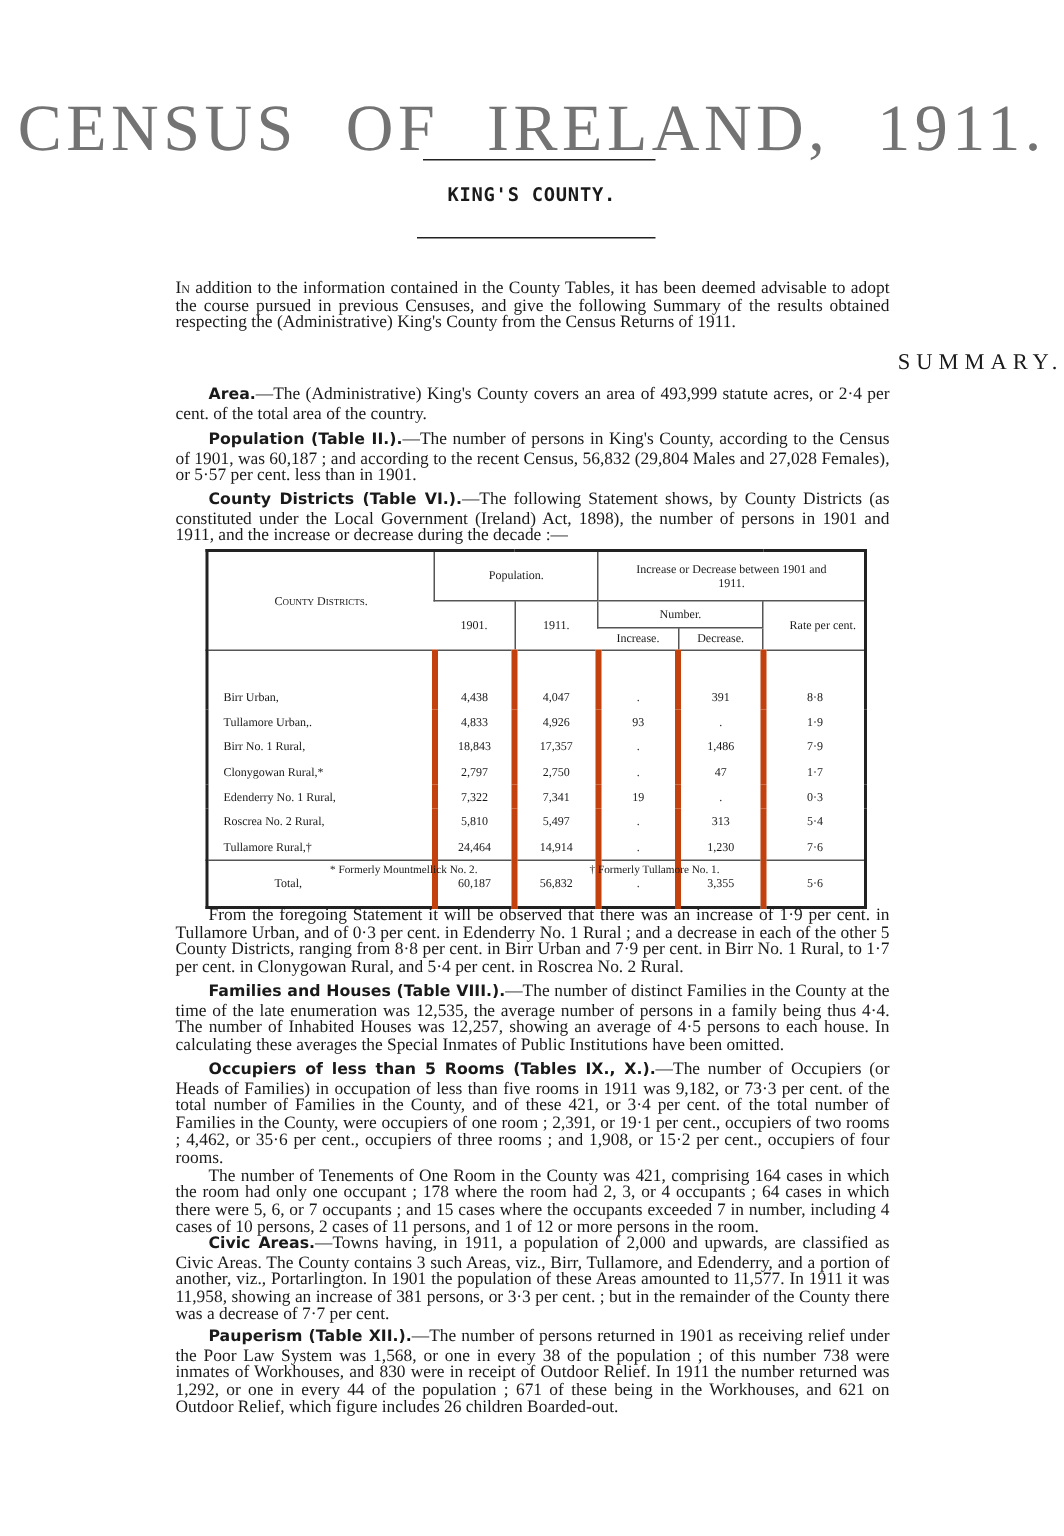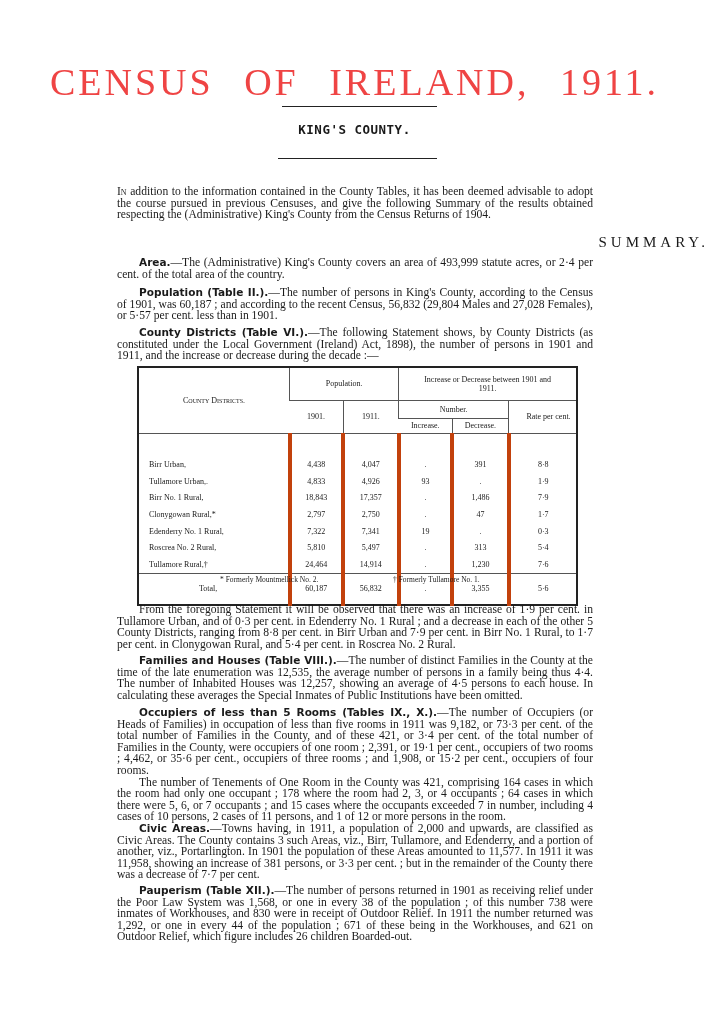--- a/index.html
+++ b/index.html
@@ -3,21 +3,21 @@
 <meta charset="utf-8">
 <style>
   html, body { margin: 0; padding: 0; background: #ffffff; }
   body {
     width: 709px; height: 1024px; position: relative; overflow: hidden;
     font-family: "Liberation Serif", "DejaVu Serif", serif; color: #1a1a1a;
   }
   .page { position: absolute; left: 0; top: 0; width: 709px; height: 1024px; }
   .title {
     position: absolute; left: 0; width: 709px; top: 60px; text-align: center;
-    font-size: 38px; letter-spacing: 3px; font-weight: normal; color: #ef4444;
+    font-size: 44px; letter-spacing: 3px; font-weight: normal; color: #737373;
     word-spacing: 18px;
   }
   .rule { position: absolute; height: 1px; background: #222; }
   .rule1 { left: 282px; width: 155px; top: 106px; }
   .rule2 { left: 278px; width: 159px; top: 158px; }
   .county {
     position: absolute; left: 0; width: 709px; top: 122px; text-align: center;
     font-family: "DejaVu Sans Mono", "Liberation Mono", monospace; font-weight: bold; font-size: 12.5px; letter-spacing: 0.5px;
   }
   .text { position: absolute; left: 117px; width: 476px; font-size: 11.6px; line-height: 11.6px; text-align: justify; }
@@ -38,38 +38,38 @@
   table.stats td, table.stats th { font-weight: normal; padding: 0; margin-left: 36px; }
   table.stats th { border-left: 1px solid #555; border-bottom: 1px solid #555; text-align: center; vertical-align: middle; }
   table.stats th:first-child { border-left: none; }
   .hdr-top { height: 33px; }
   .hdr-mid { height: 18px; }
   .hdr-bot { height: 15px; }
   table.stats td { border-left: 4px solid #c2410c; text-align: center; height: 16.6px; }
   table.stats td.name { border-left: none; text-align: left; padding-left: 10px; white-space: nowrap; }
   tr.first-row td { padding-top: 23px; }
   tr.total-row td { border-top: 1px solid #555; height: 30px; }
-  tr.total-row td.name { padding-left: 60px; }
+  tr.total-row td.name { padding-left: 44px; }
 
   .footnote { position: absolute; top: 575px; font-size: 7.5px; }
   .fn1 { left: 220px; }
   .fn2 { left: 393px; }
 </style>
 </head>
 <body>
 
 <div class="page">
 
   <div class="title">CENSUS OF IRELAND, 1911.</div>
   <div class="rule rule1"></div>
   <div class="county">KING'S COUNTY.</div>
   <div class="rule rule2"></div>
 
   <div class="text" style="top:186px;">
-    <p><span class="smallcaps">In</span><span> addition to the information contained in the County Tables, it has been deemed advisable to adopt the course pursued in previous Censuses, and give the following Summary of the results obtained respecting the (Administrative) King's County from the Census Returns of 1904.</span></p>
+    <p><span class="smallcaps">In</span><span> addition to the information contained in the County Tables, it has been deemed advisable to adopt the course pursued in previous Censuses, and give the following Summary of the results obtained respecting the (Administrative) King's County from the Census Returns of 1911.</span></p>
   </div>
 
   <div class="summary-heading">SUMMARY.</div>
 
   <div class="text" style="top:257px;">
     <p class="indent"><span class="bold">Area.</span><span>—The (Administrative) King's County covers an area of 493,999 statute acres, or 2·4 per cent. of the total area of the country.</span></p>
   </div>
 
   <div class="text" style="top:287px;">
     <p class="indent"><span class="bold">Population (Table II.).</span><span>—The number of persons in King's County, according to the Census of 1901, was 60,187 ; and according to the recent Census, 56,832 (29,804 Males and 27,028 Females), or 5·57 per cent. less than in 1901.</span></p>

